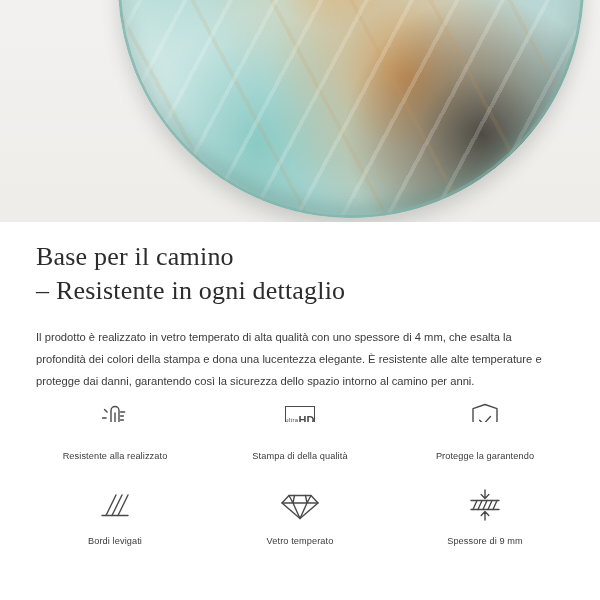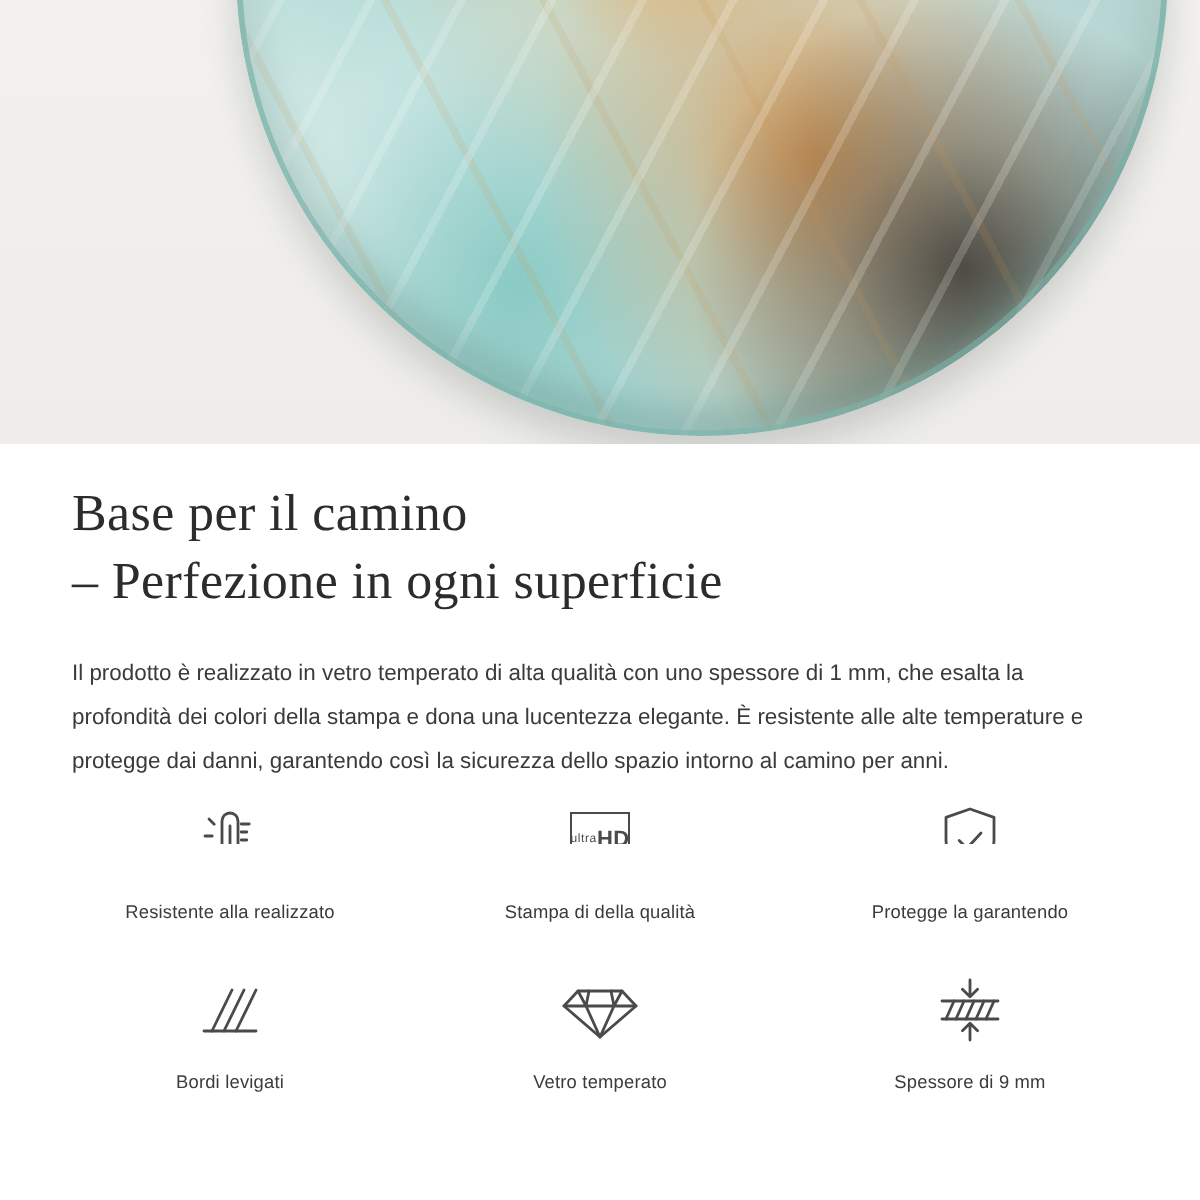--- a/index.html
+++ b/index.html
@@ -161,23 +161,23 @@
       <div class="plate-art"></div>
       <div class="plate-streaks"></div>
       <div class="plate-edge"></div>
     </div>
 
   </div>
 
   <div class="content">
     <h1 class="headline">
       <span>Base per il camino</span>
-      <span class="l2">– Perfezione in ogni superficie</span>
+      <span class="l2">– Resistente in ogni dettaglio</span>
     </h1>
-    <p class="body-copy">Il prodotto è realizzato in vetro temperato di alta qualità con uno spessore di 1 mm, che esalta la profondità dei colori della stampa e dona una lucentezza elegante. È resistente alle alte temperature e protegge dai danni, garantendo così la sicurezza dello spazio intorno al camino per anni.</p>
+    <p class="body-copy">Il prodotto è realizzato in vetro temperato di alta qualità con uno spessore di 4 mm, che esalta la profondità dei colori della stampa e dona una lucentezza elegante. È resistente alle alte temperature e protegge dai danni, garantendo così la sicurezza dello spazio intorno al camino per anni.</p>
   </div>
 
   <div class="features">
 
     <div class="feat-row">
 
       <div class="feat">
         <div class="feat-icon">
           <svg width="34" height="40" viewBox="0 0 34 40">
             <path class="stroke" d="M17 6.5a4 4 0 0 1 4 4v14.2a7 7 0 1 1-8 0V10.5a4 4 0 0 1 4-4z"></path>

